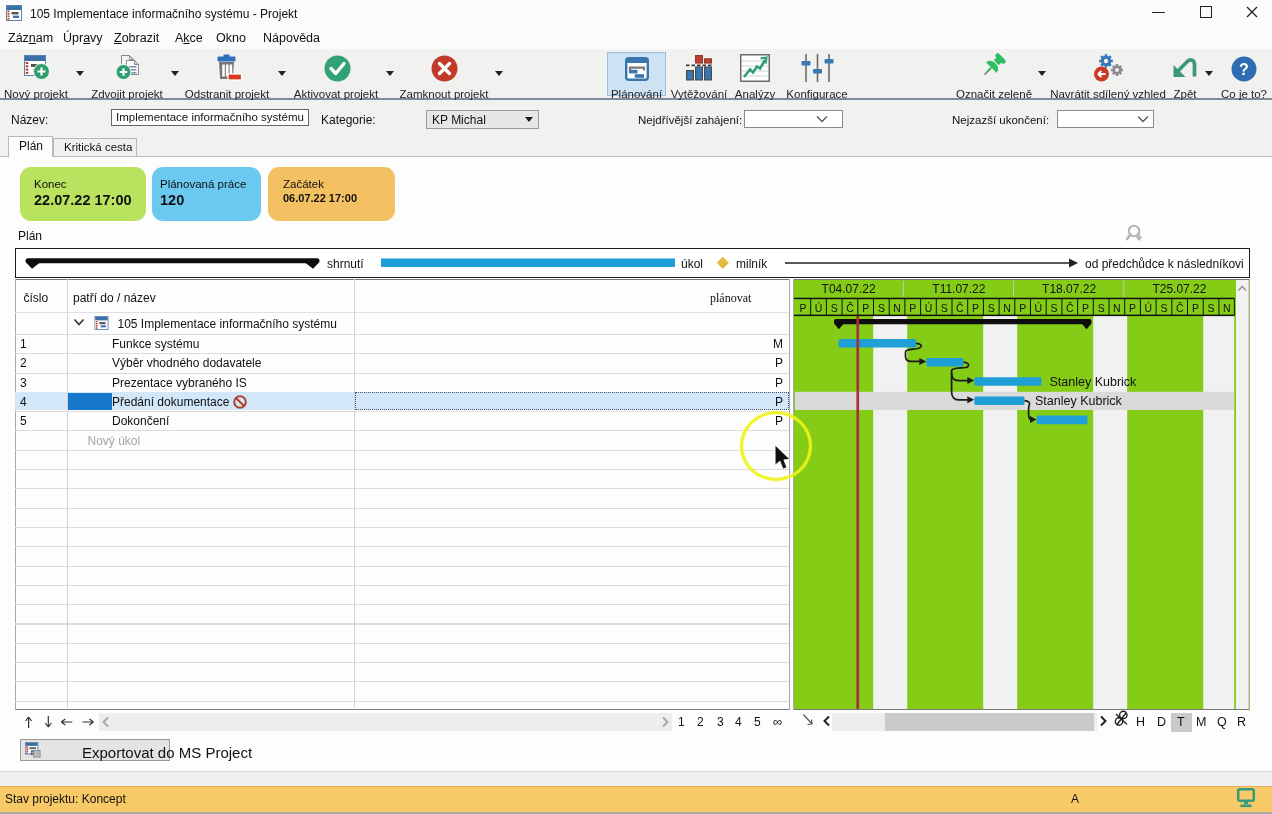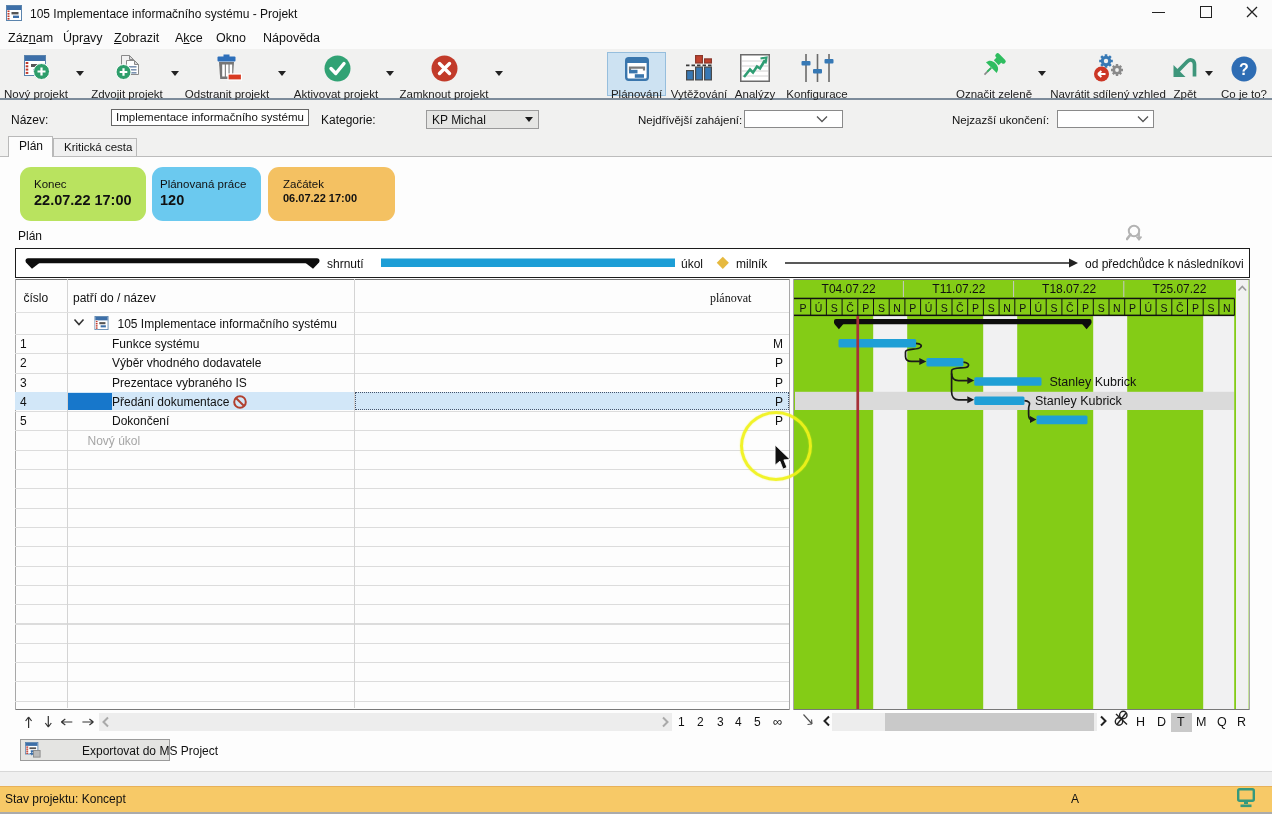--- a/index.html
+++ b/index.html
@@ -457,21 +457,21 @@
     <rect x="1" y="4.4" width="3" height="8.6" fill="#fff"></rect>
     <rect x="1.4" y="5" width="2.2" height="1.5" fill="#c0392b"></rect>
     <rect x="1.4" y="7.3" width="2.2" height="1.5" fill="#c0392b"></rect>
     <rect x="1.4" y="9.6" width="2.2" height="1.5" fill="#c0392b"></rect>
     <rect x="1.4" y="11.9" width="2.2" height="1.5" fill="#c0392b"></rect>
     <rect x="5" y="6" width="7.5" height="2" fill="#555"></rect>
     <rect x="6.5" y="9.3" width="6" height="2" fill="#3d6fa8"></rect>
     <rect x="9.5" y="9.5" width="7.5" height="7.5" fill="#b9b9b9" stroke="#8a8a8a"></rect>
     <path d="M5.5,13 l3.5,0 M9,13 l-2,-1.6 M9,13 l-2,1.6" stroke="#3d6fa8" stroke-width="1.2" fill="none"></path>
   </svg>
-  <div class="lbl" style="left:42px;top:744px;font-size:12px;padding-left:40px;">Exportovat do MS Project</div>
+  <div class="lbl" style="left:42px;top:744px;font-size:15px;padding-left:40px;">Exportovat do MS Project</div>
 
   <div class="abs" style="left:0;top:786px;width:1272px;height:26px;background:#f7c967;border-top:1px solid #e8b158;box-sizing:border-box;"></div>
   <div class="lbl" style="left:5px;top:792px;">Stav projektu: Koncept</div>
   <div class="lbl" style="left:1071px;top:792px;">A</div>
   <svg class="abs" style="left:1237px;top:788px" width="18" height="21" viewBox="0 0 18 21">
     <rect x="1.2" y="1.2" width="15.6" height="11.6" rx="1.5" fill="none" stroke="#35997d" stroke-width="2.4"></rect>
     <rect x="7" y="13" width="4" height="3" fill="#35997d"></rect>
     <rect x="3.5" y="16.5" width="11" height="2.6" fill="#35997d"></rect>
   </svg>
   <div class="abs" style="left:0;top:812px;width:1272px;height:2px;background:#ababab;"></div>

